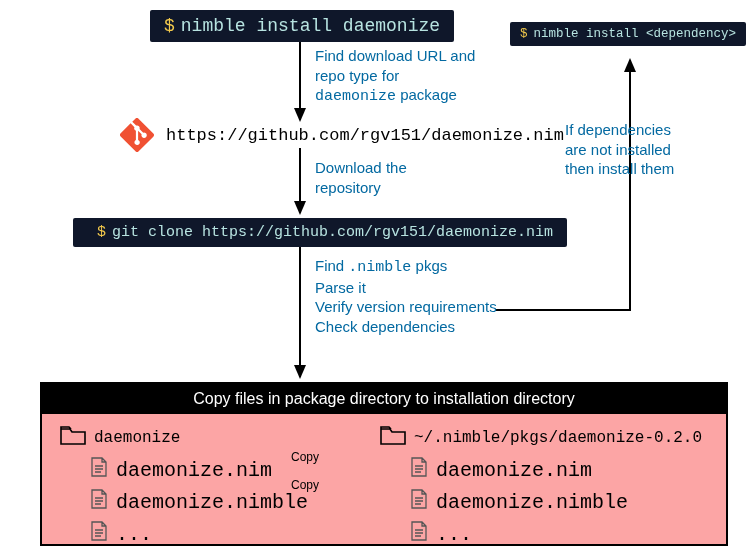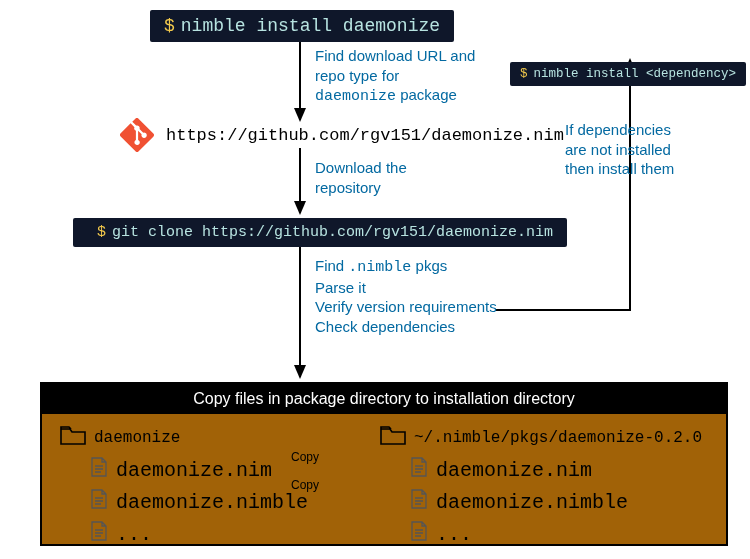--- a/index.html
+++ b/index.html
@@ -29,21 +29,21 @@
   }
   .mono { font-family: "Courier New", monospace; }
   .abs { position: absolute; }
   .arrowline { stroke: #000; stroke-width: 2; fill: none; }
   .arrowhead { fill: #000; }
   .copybox {
     border: 2px solid #000;
     position: absolute;
     left: 40px; top: 382px;
     width: 688px; height: 164px;
-    background: #a16207;
+    background: #fca5a5;
   }
   .copybox-header {
     background: #000; color: #fff;
     text-align: center;
     padding: 6px 0;
     font-size: 16px;
   }
   .folderrow {
     display: flex;
     align-items: center;
@@ -127,21 +127,21 @@
   <div>Verify version requirements</div>
   <div>Check dependencies</div>
 </div>
 
 <div class="steptext abs" style="left:565px;top:120px;">
   <div>If dependencies</div>
   <div>are not installed</div>
   <div>then install them</div>
 </div>
 
-<div class="cmdbox abs" style="left:510px;top:22px;font-size:12.5px;padding:5px 10px;margin-top:40px;">
+<div class="cmdbox abs" style="left:510px;top:22px;font-size:12.5px;padding:5px 10px;">
   <span class="prompt">$</span><span class="arg">nimble install &lt;dependency&gt;</span>
 </div>
 
 <div class="copybox">
   <div class="copybox-header">Copy files in package directory to installation directory</div>
   <div style="display:flex;padding:10px 18px 0 18px;gap:0;">
 
     <div style="width:320px;">
       <div class="folderrow">
         <span class="foldericon">

